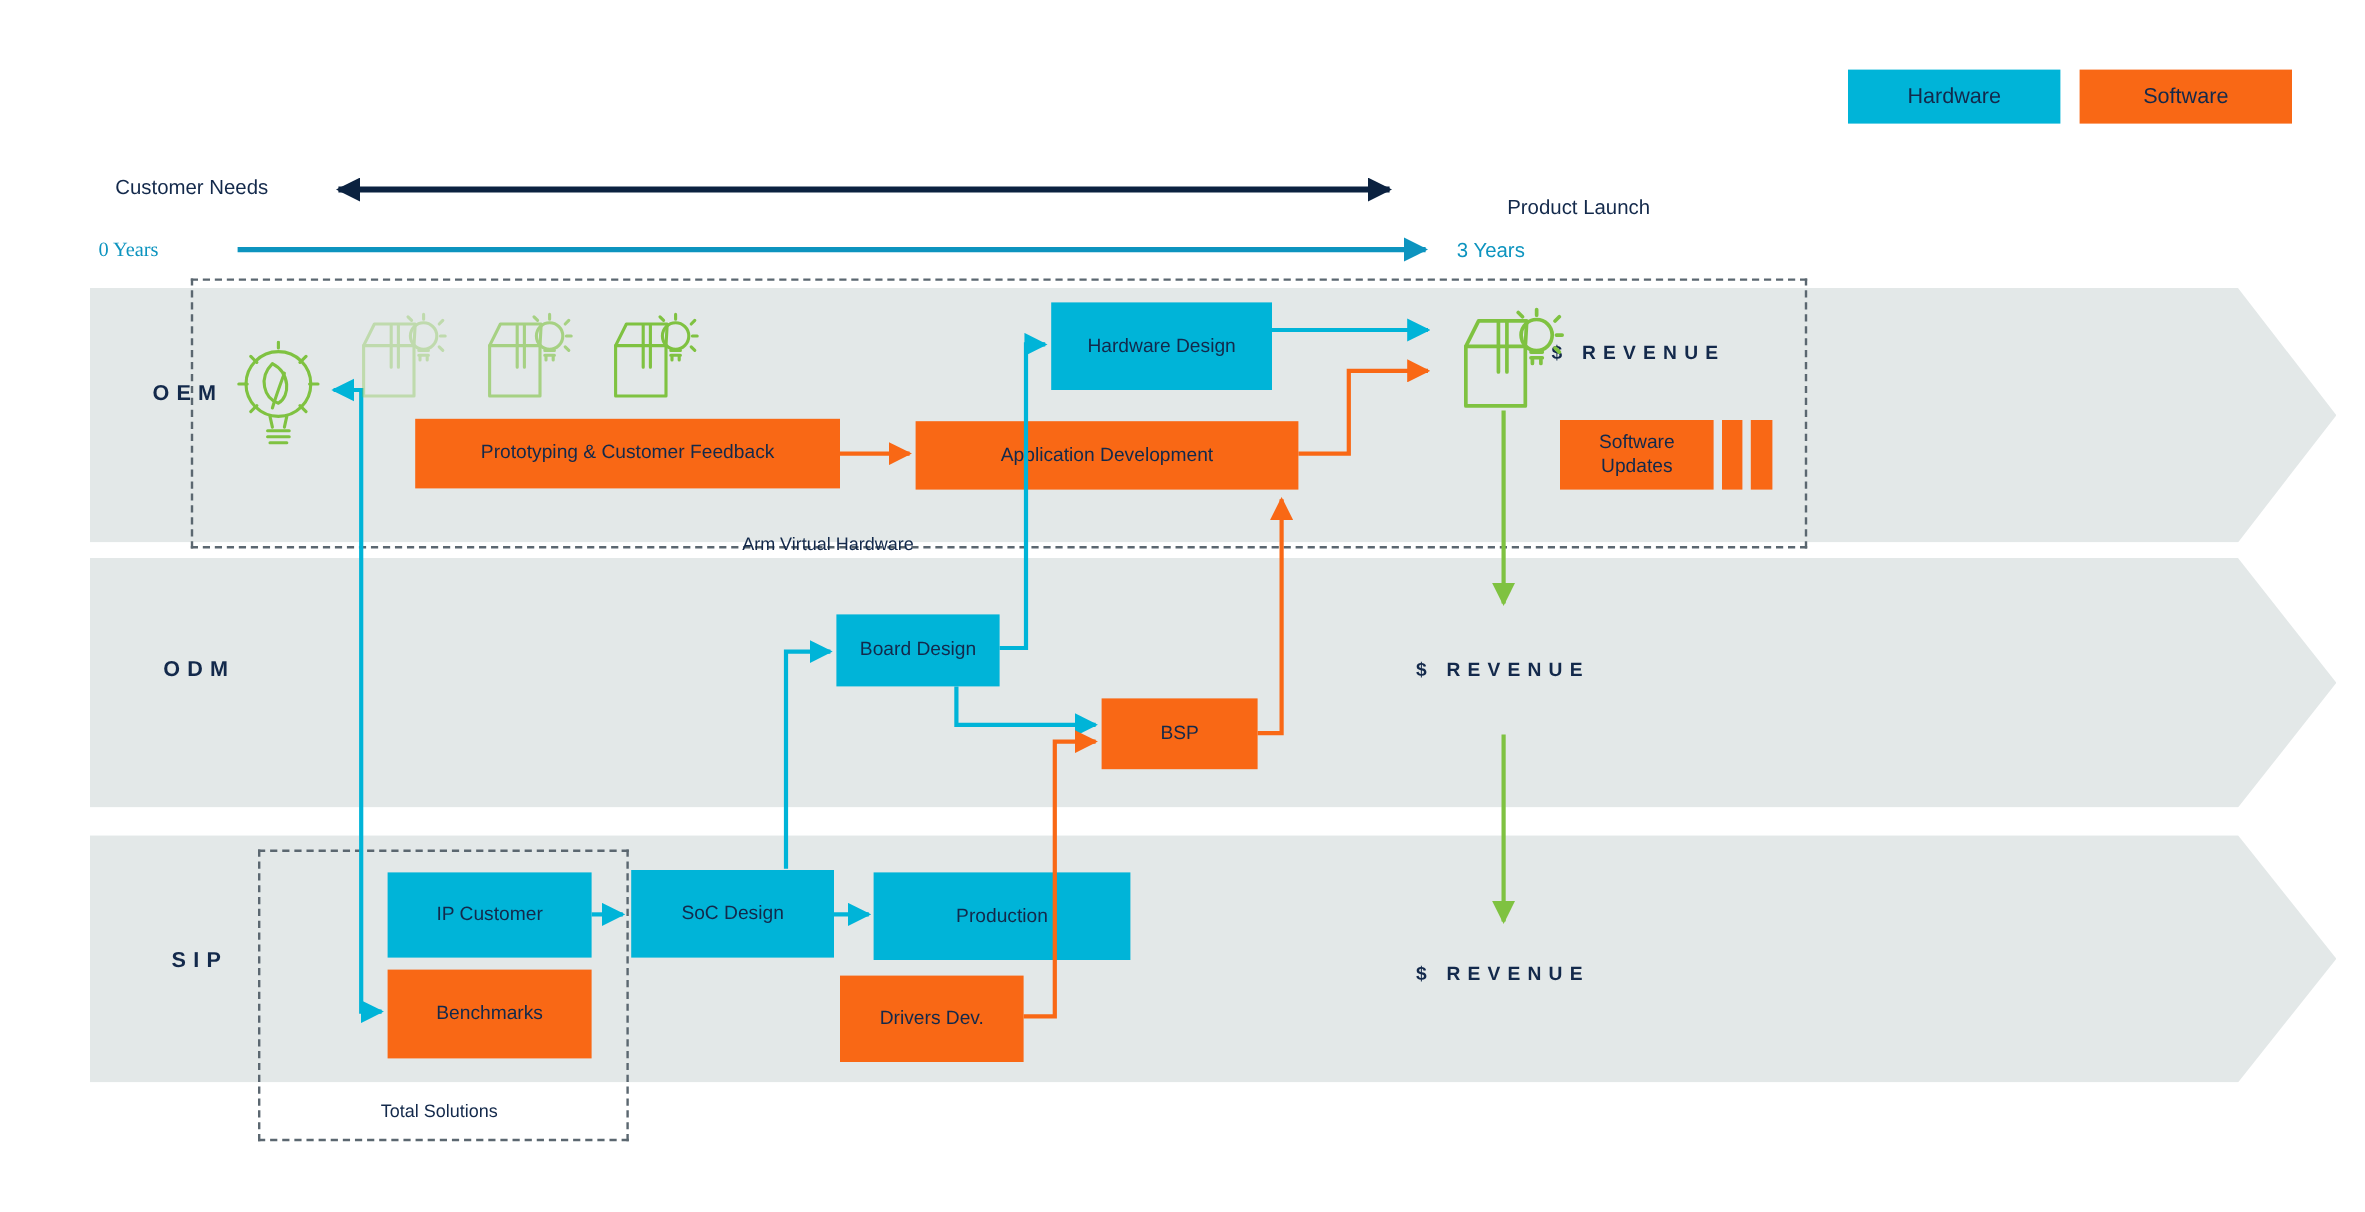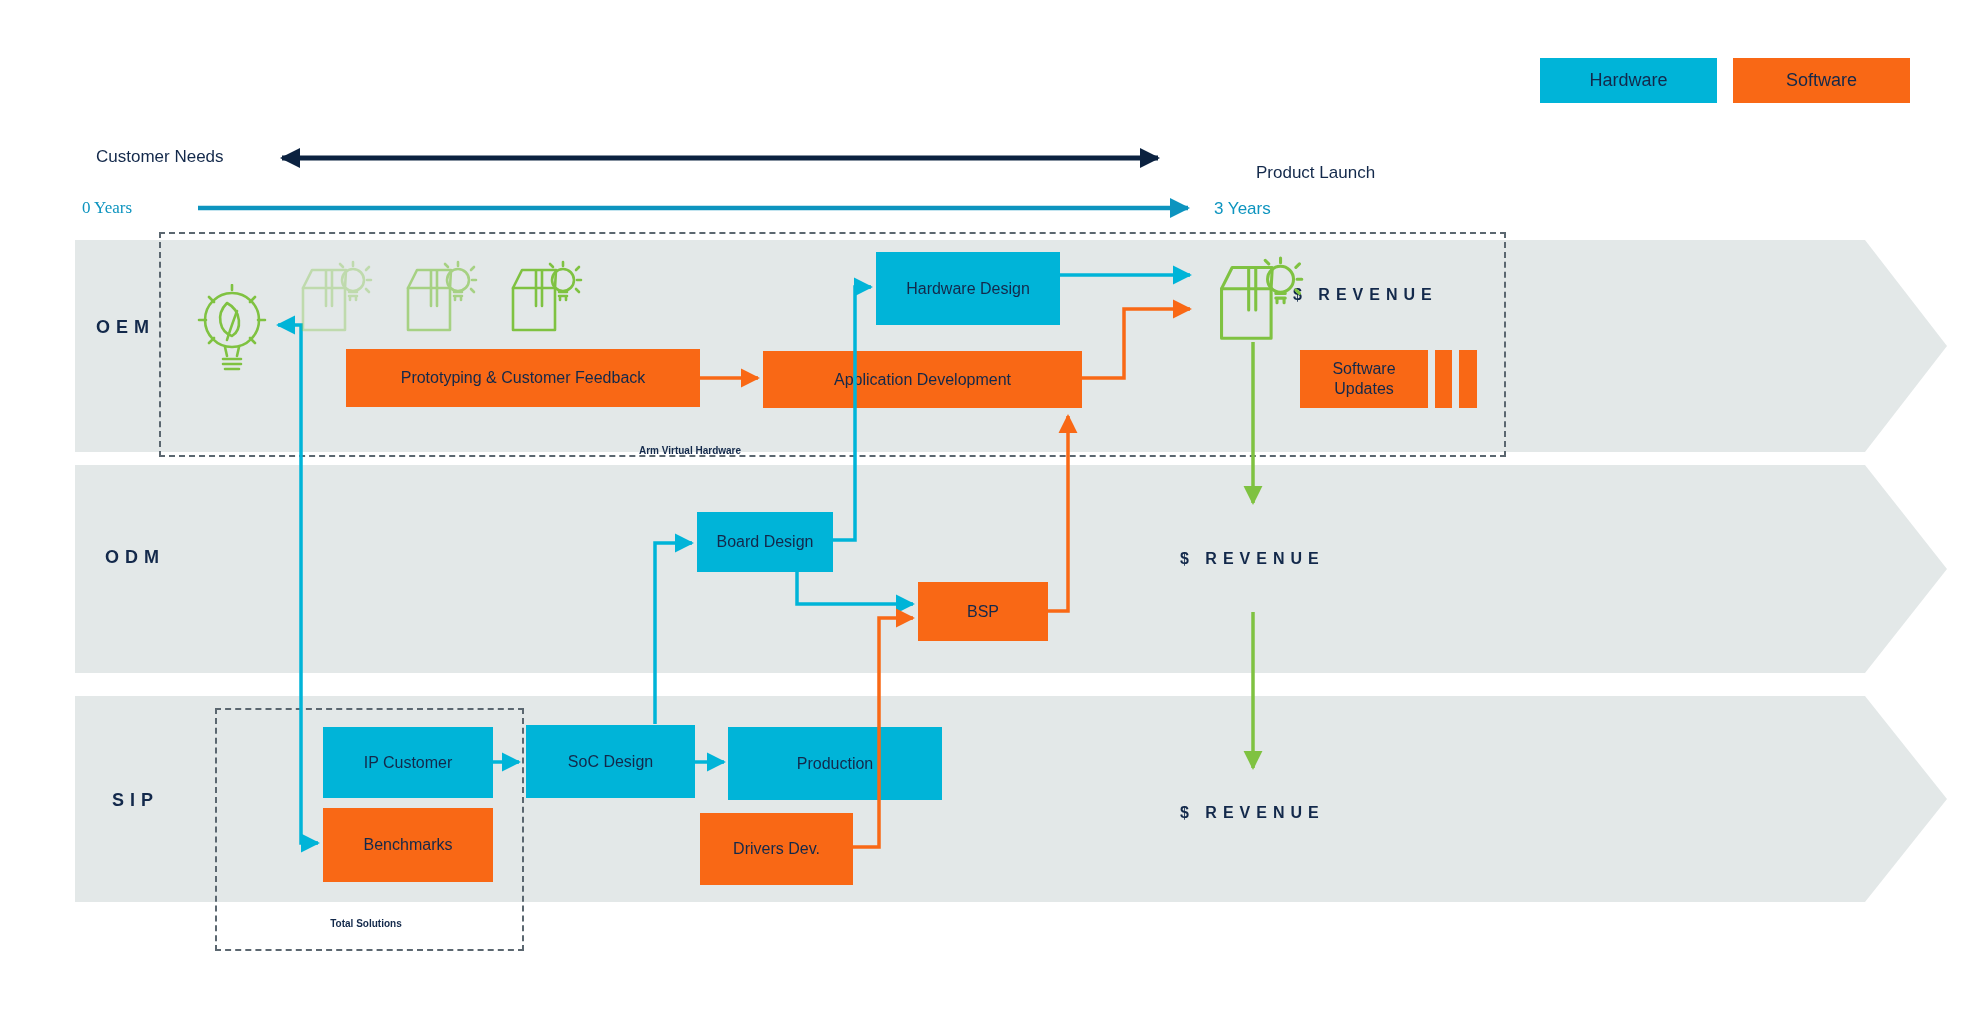--- a/index.html
+++ b/index.html
@@ -6,27 +6,27 @@
   body{width:1971px;height:1010px;position:relative;overflow:hidden;
        font-family:"Liberation Sans",sans-serif;color:var(--navy);}
 
   
   .lane{position:absolute;left:75px;width:1872px;background:var(--lane_gray);
         clip-path:polygon(0 0,1790px 0,100% 50%,1790px 100%,0 100%);z-index:0;}
   #lane-oem{top:240px;height:212px;}
   #lane-odm{top:465px;height:208px;}
   #lane-sip{top:696px;height:206px;}
   .lane-label{position:absolute;font-size:18px;font-weight:700;letter-spacing:6px;
-        color:var(--navy);z-index:3;}
+        color:var(--navy);z-index:3;margin-left:31px;}
 
   
   .dashbox{position:absolute;border:2px dashed var(--dash_gray);z-index:1;background:transparent;}
   #avh-box{left:159px;top:232px;width:1343px;height:221px;}
   #ts-box{left:215px;top:708px;width:305px;height:239px;}
-  .dash-label{position:absolute;font-size:10px;font-weight:700;color:var(--navy);
+  .dash-label{position:absolute;font-size:15px;font-weight:400;color:var(--navy);
         text-align:center;z-index:3;}
 
   
   .node{position:absolute;display:flex;align-items:center;justify-content:center;
         text-align:center;font-size:16px;font-weight:500;color:var(--navy);z-index:3;
         line-height:1.25;}
   .cyan{background:var(--cyan);}
   .orange{background:var(--orange);}
 
   .revenue{position:absolute;font-size:16px;font-weight:700;letter-spacing:6px;

